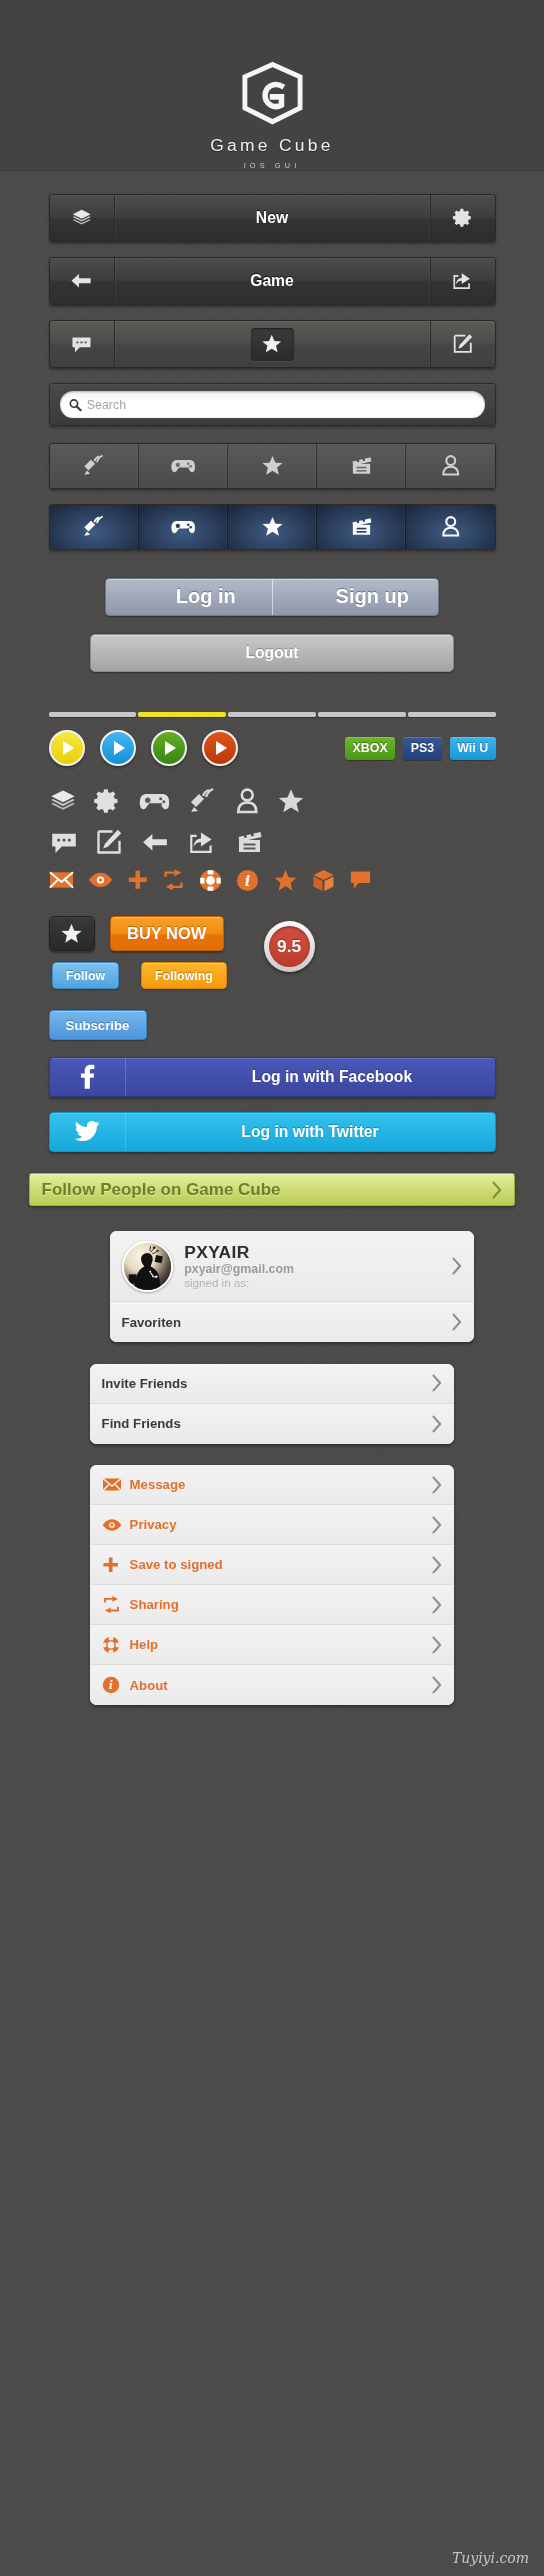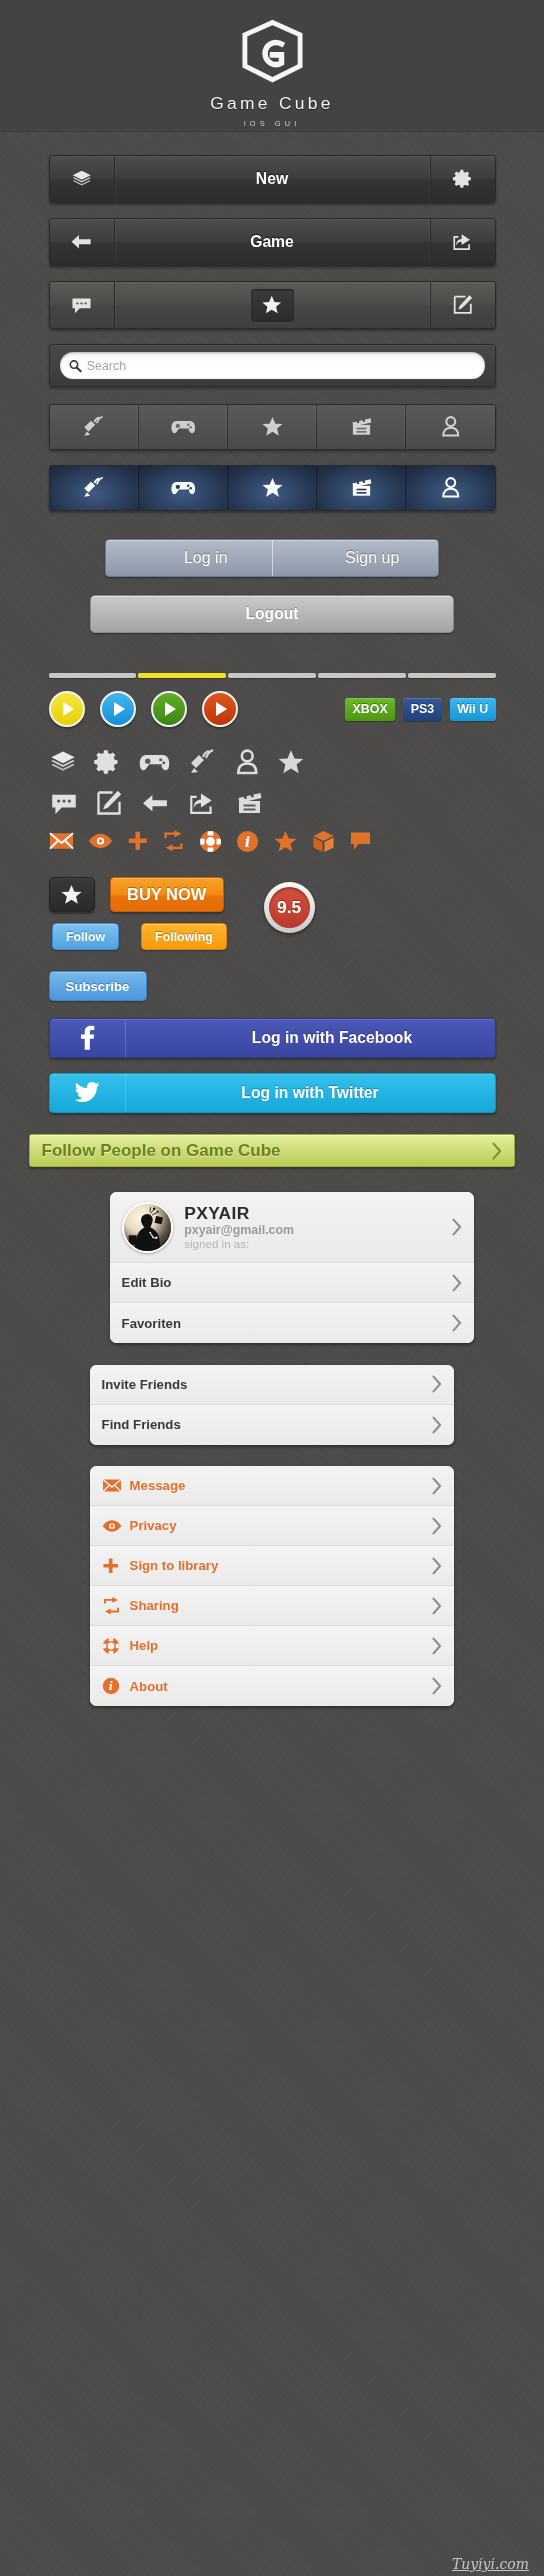--- a/index.html
+++ b/index.html
@@ -14,30 +14,30 @@
     font-family: "Liberation Sans", sans-serif;
     background: #4b4a48;
     background-image:
       repeating-linear-gradient(45deg, rgba(255,255,255,.018) 0 0.8px, rgba(0,0,0,.02) 0.8px 1.7px),
       repeating-linear-gradient(-45deg, rgba(255,255,255,.012) 0 0.8px, rgba(0,0,0,.015) 0.8px 1.7px);
     position: relative;
   }
 
   
   .hero {
-    height: 132px;
+    height: 171px;
     background: #434240;
     background-image:
       repeating-linear-gradient(45deg, rgba(255,255,255,.02) 0 0.8px, rgba(0,0,0,.02) 0.8px 1.7px);
     border-bottom: 0.8px solid #3a3937;
     box-shadow: inset 0 -0.8px 0 rgba(255,255,255,.03);
     display: flex;
     flex-direction: column;
     align-items: center;
-    justify-content: center;
+    justify-content: flex-end;
     padding-top: 15px;
   }
   .hero-logo { width: 69px; height: 69px; }
   .hero-title {
     color: #f2f2f2;
     font-size: 17.4px;
     letter-spacing: 3.3px;
     margin-top: 5px;
     font-weight: 400;
     text-shadow: 0 0.8px 0.8px rgba(0,0,0,.5);
@@ -143,21 +143,21 @@
     margin: 0 auto;
     border-radius: 4.1px;
     overflow: hidden;
     background: linear-gradient(to bottom, #b3bbc9, #8e97a9);
     border: 0.8px solid #6f7889;
     box-shadow: 0 0.8px 0 rgba(255,255,255,.45) inset, 0 0.8px 1.7px rgba(0,0,0,.4);
   }
   .seg-login div {
     flex: 1;
     display: flex; align-items: center; justify-content: center;
-    color: #fff; font-size: 16px; font-weight: normal;
+    color: #fff; font-size: 20px; font-weight: bold;
     text-shadow: 0 -0.8px 0.8px rgba(0,0,0,.35);
     padding-left: 34px;
   }
   .seg-login div:first-child { border-right: 0.8px solid rgba(255,255,255,.55); }
 
   .logout-btn {
     width: 364px; height: 38px; margin: 0 auto;
     border-radius: 5px;
     background: linear-gradient(to bottom, #c9c9c9, #a4a4a4);
     border: 0.8px solid #8a8a8a;
@@ -328,27 +328,26 @@
   .p-sub   { font-size: 11.6px; color: #b4b4b4; }
 
   .chev {
     width: 11.6px; height: 18px;
     flex-shrink: 0;
   }
 
   
   .watermark {
     position: absolute;
-    right: 15px; bottom: 4px;
+    right: 15px; bottom: 10px;
     color: #dcdcdc;
     font-family: "DejaVu Serif", serif;
     font-style: italic;
     font-size: 14px;
     opacity: .85;
-    text-decoration: underline;
   }
 </style>
 </head>
 <body>
 
 <div class="hero">
   <svg class="hero-logo" viewBox="0 0 100 100">
     <path d="M50 5 L90 23 L90 68 L50 88 L10 68 L10 23 Z" fill="none" stroke="#f5f5f5" stroke-width="7"></path>
     <path d="M63 36 A16 16 0 1 0 63 64 L63 52 L50 52" fill="none" stroke="#f5f5f5" stroke-width="8" stroke-linecap="square"></path>
   </svg>
@@ -755,26 +754,20 @@
         <div class="profile-txt">
           <div class="p-name">PXYAIR</div>
           <div class="p-mail">pxyair@gmail.com</div>
           <div class="p-sub">signed in as:</div>
         </div>
         <svg class="chev" viewBox="0 0 14 22">
           <path fill="none" stroke="#8d8d8d" stroke-width="2.6" stroke-linecap="round" stroke-linejoin="round" d="M3 2 L11 11 L3 20"></path>
         </svg>
       </div>
       <div class="li">
-        <span class="li-label">Edit Bio</span>
-        <svg class="chev" viewBox="0 0 14 22">
-          <path fill="none" stroke="#8d8d8d" stroke-width="2.6" stroke-linecap="round" stroke-linejoin="round" d="M3 2 L11 11 L3 20"></path>
-        </svg>
-      </div>
-      <div class="li">
         <span class="li-label">Favoriten</span>
         <svg class="chev" viewBox="0 0 14 22">
           <path fill="none" stroke="#8d8d8d" stroke-width="2.6" stroke-linecap="round" stroke-linejoin="round" d="M3 2 L11 11 L3 20"></path>
         </svg>
       </div>
     </div>
   </div>
 
   <div style="margin-top:21.5px;">
     <div class="card">
@@ -823,21 +816,21 @@
           <path fill="none" stroke="#8d8d8d" stroke-width="2.6" stroke-linecap="round" stroke-linejoin="round" d="M3 2 L11 11 L3 20"></path>
         </svg>
       </div>
 
       <div class="li">
         <span class="li-ic">
           <svg width="17.4" height="17.4" viewBox="0 0 24 24">
             <path fill="#e2712c" d="M9.5 2 H14.5 V9.5 H22 V14.5 H14.5 V22 H9.5 V14.5 H2 V9.5 H9.5 Z"></path>
           </svg>
         </span>
-        <span class="li-label orange">Sign to library</span>
+        <span class="li-label orange">Save to signed</span>
         <svg class="chev" viewBox="0 0 14 22">
           <path fill="none" stroke="#8d8d8d" stroke-width="2.6" stroke-linecap="round" stroke-linejoin="round" d="M3 2 L11 11 L3 20"></path>
         </svg>
       </div>
 
       <div class="li">
         <span class="li-ic">
           <svg width="19" height="17.4" viewBox="0 0 26 24">
             <path fill="none" stroke="#e2712c" stroke-width="2.6" d="M4 9 V4 H18"></path>
             <path fill="#e2712c" d="M14 0 L22 4 L14 8 Z"></path>

